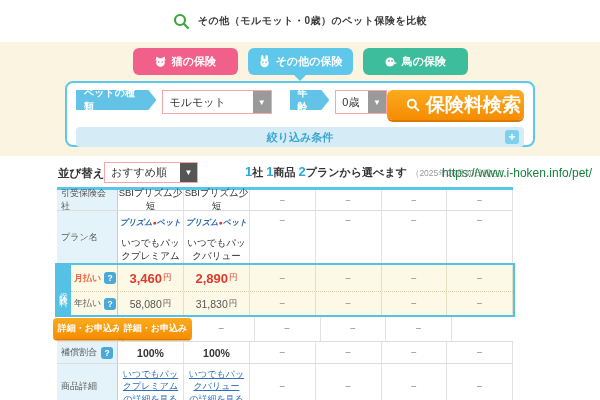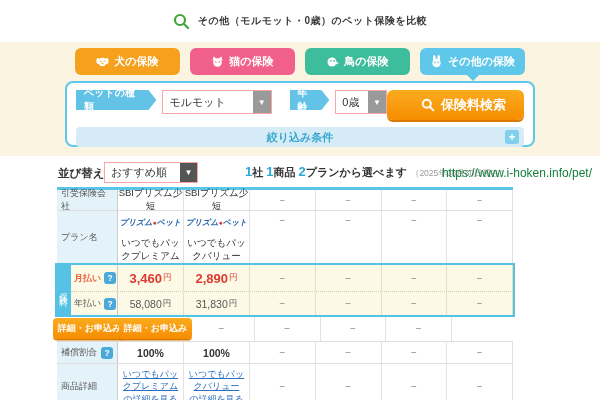--- a/index.html
+++ b/index.html
@@ -38,21 +38,21 @@
     display:flex; align-items:center; font-size:11px; color:#333; padding-left:6px;
     margin-left:6px; cursor:pointer; }
   .select .arr { position:absolute; right:0; top:0; width:18px; height:100%;
     background:#9a9a9a; color:#fff; display:flex; align-items:center; justify-content:center;
     font-size:8px; }
   .sel-pet { width:110px; }
   .sel-age { width:52px; }
   .gap { width:18px; }
   .search-btn { margin-left:auto; width:138px; height:30px; border:none; border-radius:6px;
     background:linear-gradient(#fbAB1e,#f68c00); box-shadow:0 2px 0 #d87a00;
-    color:#fff; font-size:13px; font-weight:bold; display:flex; align-items:center;
+    color:#fff; font-size:19px; font-weight:bold; display:flex; align-items:center;
     justify-content:center; gap:6px; cursor:pointer; font-family:inherit;padding-left:16px; }
   .refine { position:relative; margin-top:7px; height:20px; background:#d5ecf7; border-radius:4px;
     display:flex; align-items:center; justify-content:center; color:#3ba7cf;
     font-size:11px; font-weight:bold; cursor:pointer; }
   .refine .plus { position:absolute; right:5px; top:3px; width:14px; height:14px; border-radius:3px;
     background:#7ed0ec; color:#fff; font-size:11px; font-weight:bold; line-height:13px;
     text-align:center; }
 
   
   .sort-label { position:absolute; top:166px; left:58px; font-size:11.5px; font-weight:bold; color:#333; }
@@ -127,67 +127,54 @@
       <svg width="17" height="17" viewBox="0 0 17 17">
           <circle cx="7" cy="7" r="5" fill="none" stroke="#3fa63a" stroke-width="2.2"></circle>
           <line x1="10.8" y1="10.8" x2="15" y2="15" stroke="#3fa63a" stroke-width="2.2" stroke-linecap="round"></line>
         </svg>
     </span>
     <span class="title">その他（モルモット・0歳）のペット保険を比較</span>
   </div>
 
   <div class="cream">
     <div class="tabs">
-      <div class="tab tab-dog">
-        <span>
-          <svg width="13" height="12" viewBox="0 0 13 12">
-              <ellipse cx="2.2" cy="5" rx="1.8" ry="3" fill="#fff"></ellipse>
-              <ellipse cx="10.8" cy="5" rx="1.8" ry="3" fill="#fff"></ellipse>
-              <circle cx="6.5" cy="6" r="4.2" fill="#fff"></circle>
-              <circle cx="4.8" cy="5.2" r=".8" fill="#f6a11d"></circle>
-              <circle cx="8.2" cy="5.2" r=".8" fill="#f6a11d"></circle>
-              <circle cx="6.5" cy="7.4" r=".9" fill="#f6a11d"></circle>
-            </svg>
-        </span>
-        <span>犬の保険</span>
-      </div>
       <div class="tab tab-cat">
         <span>
           <svg width="13" height="12" viewBox="0 0 13 12">
               <polygon points="1.5,5 2.5,0.5 5.5,2.5" fill="#fff"></polygon>
               <polygon points="11.5,5 10.5,0.5 7.5,2.5" fill="#fff"></polygon>
               <circle cx="6.5" cy="6.5" r="4.3" fill="#fff"></circle>
               <circle cx="4.8" cy="6" r=".8" fill="#f0608a"></circle>
               <circle cx="8.2" cy="6" r=".8" fill="#f0608a"></circle>
             </svg>
         </span>
         <span>猫の保険</span>
       </div>
-      <div class="tab tab-bird">
-        <span>
-          <svg width="13" height="12" viewBox="0 0 13 12">
-              <circle cx="6" cy="6" r="4.5" fill="#fff"></circle>
-              <polygon points="10,6 13,7 10,8.6" fill="#fff"></polygon>
-              <circle cx="5" cy="4.8" r=".9" fill="#3ebd9d"></circle>
-              <circle cx="8" cy="4.8" r=".9" fill="#3ebd9d"></circle>
-            </svg>
-        </span>
-        <span>鳥の保険</span>
-      </div>
       <div class="tab tab-other">
         <span>
           <svg width="13" height="13" viewBox="0 0 13 13">
               <ellipse cx="4.3" cy="3" rx="1.4" ry="3" fill="#fff"></ellipse>
               <ellipse cx="8.7" cy="3" rx="1.4" ry="3" fill="#fff"></ellipse>
               <circle cx="6.5" cy="8" r="4.2" fill="#fff"></circle>
               <circle cx="4.9" cy="7.4" r=".8" fill="#5fc7e9"></circle>
               <circle cx="8.1" cy="7.4" r=".8" fill="#5fc7e9"></circle>
             </svg>
         </span>
         <span>その他の保険</span>
+      </div>
+      <div class="tab tab-bird">
+        <span>
+          <svg width="13" height="12" viewBox="0 0 13 12">
+              <circle cx="6" cy="6" r="4.5" fill="#fff"></circle>
+              <polygon points="10,6 13,7 10,8.6" fill="#fff"></polygon>
+              <circle cx="5" cy="4.8" r=".9" fill="#3ebd9d"></circle>
+              <circle cx="8" cy="4.8" r=".9" fill="#3ebd9d"></circle>
+            </svg>
+        </span>
+        <span>鳥の保険</span>
       </div>
     </div>
 
     <div class="filter-box">
       <div class="filter-row">
         <span class="pointy">ペットの種類</span>
         <div class="select sel-pet">
           <span>モルモット</span>
           <span class="arr">▼</span>
         </div>

